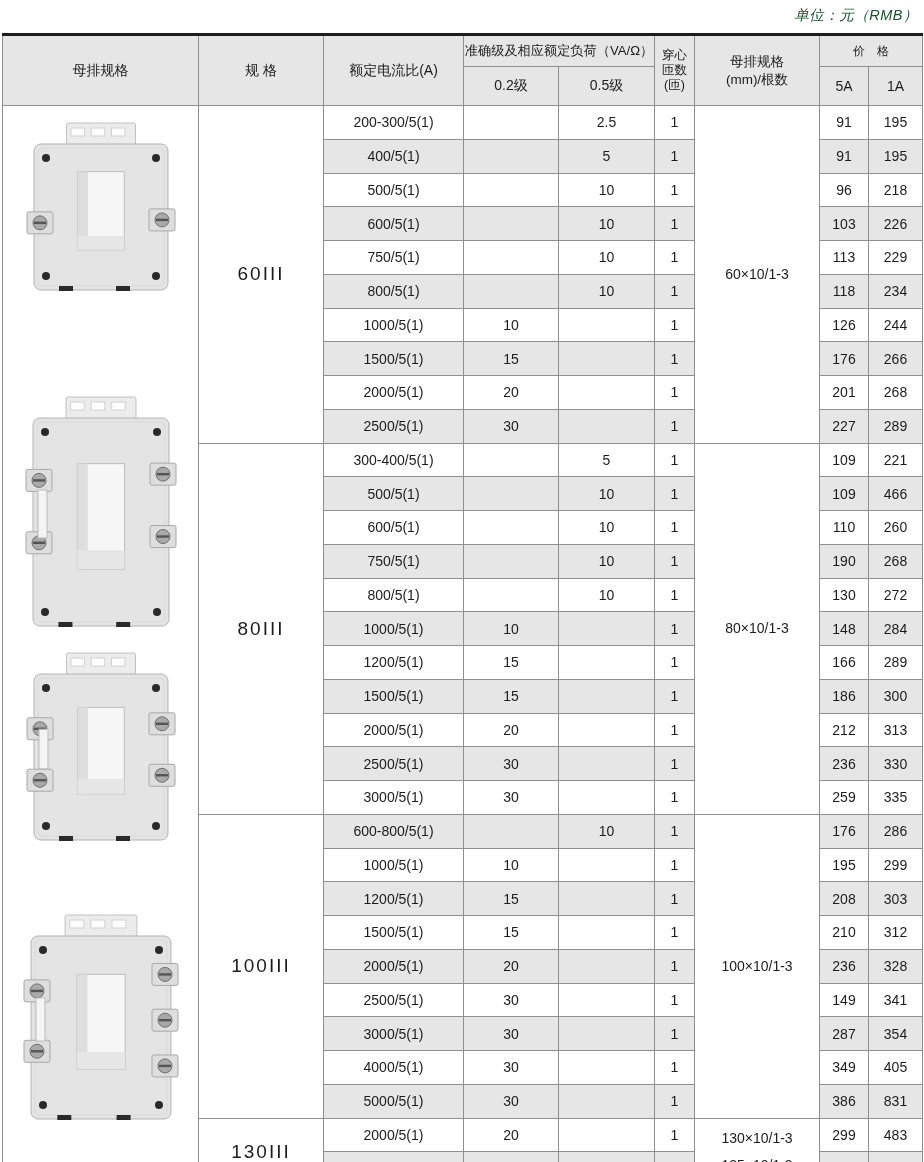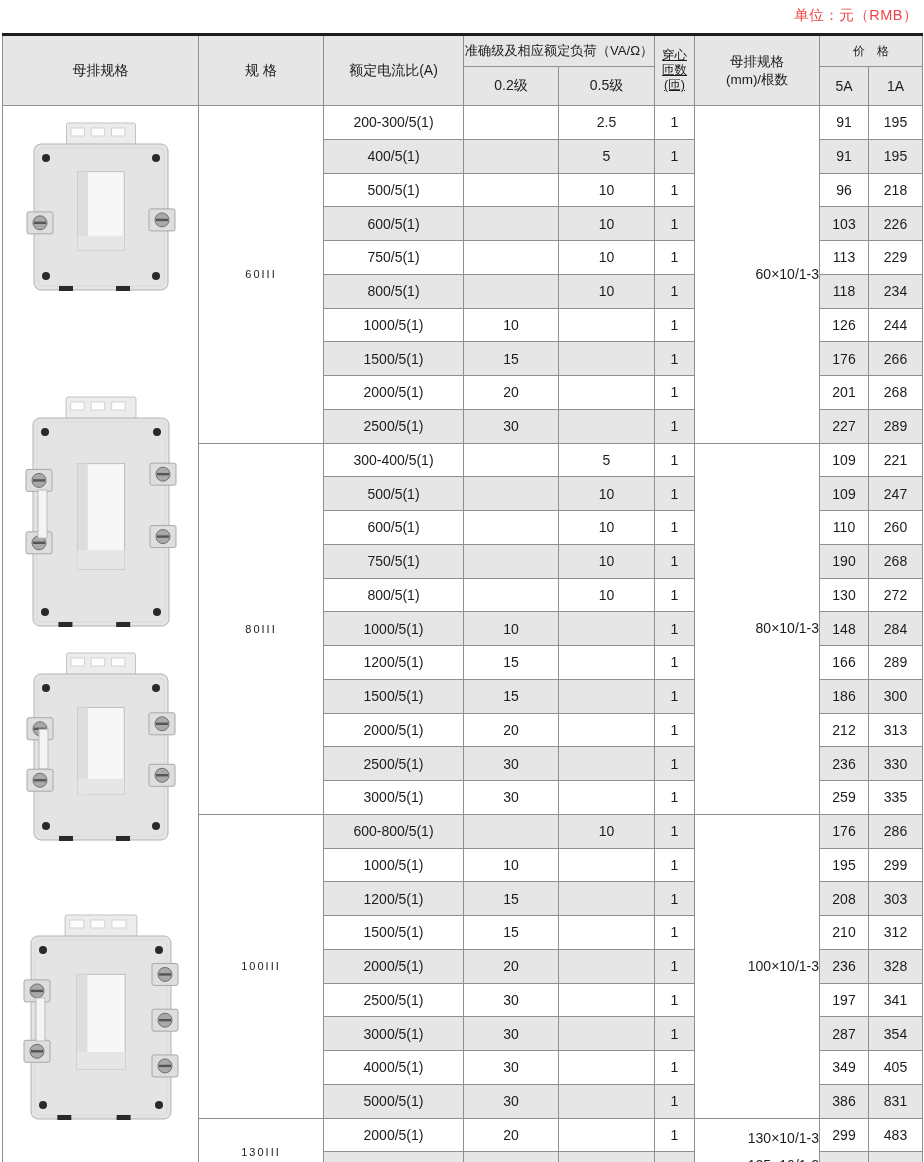--- a/index.html
+++ b/index.html
@@ -4,45 +4,45 @@
 <style>
   html,body{margin:0;padding:0;}
   body{
     width:924px;height:1162px;background:#ffffff;
     font-family:"Liberation Sans","DejaVu Sans",sans-serif;
     color:#1c1c1c;
   }
   .page{position:relative;width:924px;height:1162px;overflow:hidden;background:#fff;}
   .unit-label{
     position:absolute;top:6px;right:6px;
-    font-size:14.5px;letter-spacing:.5px;color:#ef4444;
+    font-size:14.5px;letter-spacing:.5px;color:#14532d;font-style:italic;
   }
   table.price-table{
     position:absolute;left:2px;top:33px;width:920px;
     border-collapse:collapse;table-layout:fixed;
     border-top:3px solid #1c1c1c;border-bottom:3px solid #1c1c1c;
     border-left:1px solid #8f8f8f;border-right:1px solid #8f8f8f;
   }
   th,td{
     border:1px solid #8f8f8f;text-align:center;vertical-align:middle;
     padding:0;overflow:hidden;
   }
   thead th{background:#e6e6e6;font-weight:400;font-size:14px;color:#1c1c1c;}
   thead tr.h1{height:32px;}
   thead tr.h2{height:39px;}
   th.accuracy-group{font-size:13.2px;}
-  th.turns-h{font-size:12.5px;line-height:1.18;text-decoration:underline;}
+  th.turns-h{font-size:12.5px;line-height:1.18;}
   th.price-group{font-size:12px;}
   th.busbar-h{font-size:13.5px;line-height:1.3;}
   .prewrap{white-space:pre-line;}
   tbody td{font-size:14px;height:32.75px;background:#ffffff;}
   tbody tr.stripe td{background:#e6e6e6;}
   tbody td.merged{background:#ffffff !important;vertical-align:middle;}
-  td.spec-cell{font-size:11px;letter-spacing:2px;text-align:center;}
-  td.busbar-cell{font-size:14px;line-height:1.9;text-align:right;}
+  td.spec-cell{font-size:19px;letter-spacing:2px;text-align:center;}
+  td.busbar-cell{font-size:14px;line-height:1.9;}
   td.outline-cell{position:relative;background:#ffffff !important;}
   .photos{position:absolute;left:0;top:0;width:100%;height:100%;}
   .photo{position:absolute;}
 </style>
 </head>
 <body>
 
 <div class="page">
 
   <div class="unit-label">单位：元（RMB）</div>
@@ -291,21 +291,21 @@
           <td rowspan="11" class="busbar-cell merged prewrap">80×10/1-3</td>
           <td>109</td>
           <td>221</td>
         </tr>
         <tr class="stripe">
           <td>500/5(1)</td>
           <td></td>
           <td>10</td>
           <td>1</td>
           <td>109</td>
-          <td>247</td>
+          <td>466</td>
         </tr>
         <tr>
           <td>600/5(1)</td>
           <td></td>
           <td>10</td>
           <td>1</td>
           <td>110</td>
           <td>260</td>
         </tr>
         <tr class="stripe">
@@ -412,21 +412,21 @@
           <td></td>
           <td>1</td>
           <td>236</td>
           <td>328</td>
         </tr>
         <tr>
           <td>2500/5(1)</td>
           <td>30</td>
           <td></td>
           <td>1</td>
-          <td>197</td>
+          <td>149</td>
           <td>341</td>
         </tr>
         <tr class="stripe">
           <td>3000/5(1)</td>
           <td>30</td>
           <td></td>
           <td>1</td>
           <td>287</td>
           <td>354</td>
         </tr>

